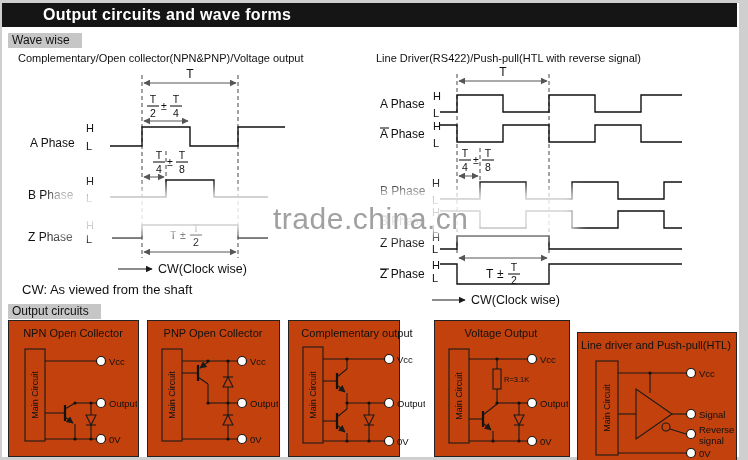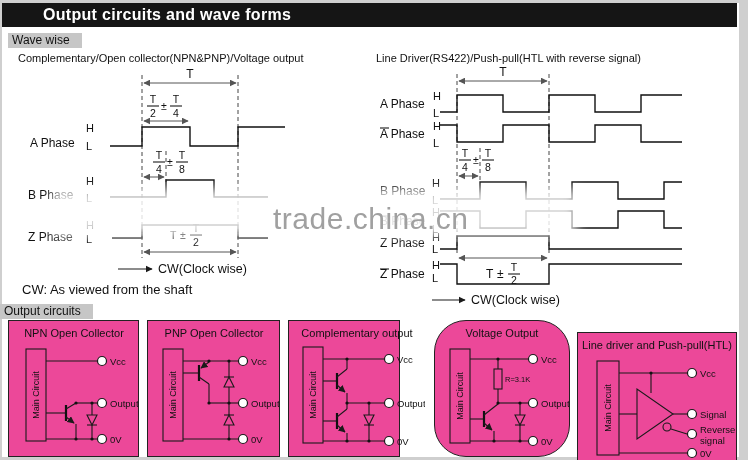--- a/index.html
+++ b/index.html
@@ -15,21 +15,21 @@
   .lbl{font-size:12px;}
   .hl{font-size:11px;}
   .fr{font-size:10.5px;}
   .cw{font-size:12.5px;}
   .wave{stroke:#111;stroke-width:1.4;fill:none;}
   .thin{stroke:#1a1a1a;stroke-width:1.1;fill:none;}
   .meas{stroke:#555;stroke-width:1;fill:none;}
   .dash{stroke:#444;stroke-width:1;stroke-dasharray:4 3;fill:none;}
   .dot{fill:#111;}
   .term{fill:#fff;stroke:#1a1a1a;stroke-width:1.2;}
-  .cbox{position:absolute;top:320px;height:137px;border:1.5px solid #222;background:#ec4899;box-sizing:border-box;text-align:center;}
+  .cbox{position:absolute;top:320px;height:137px;border:1.5px solid #222;background:#c2410c;box-sizing:border-box;}
   .ctxt{font-size:11px;}
   .tlab{font-size:9.5px;}
   .mlab{font-size:9px;}
   .rlab{font-size:7.5px;}
   #wm-glow{position:absolute;left:52px;top:189px;width:525px;height:47px;background:rgba(255,255,255,.82);filter:blur(6px);}
   #wm-text{position:absolute;left:273px;top:202px;font-size:30px;color:#a0a0a0;letter-spacing:.5px;
            text-shadow:0 0 4px #fff;}
 </style>
 </head>
 <body>
@@ -39,21 +39,21 @@
   <div class="edge" style="left:0;top:0;width:748px;height:3px"></div>
   <div class="edge" style="left:0;top:0;width:2px;height:460px"></div>
   <div class="edge" style="left:739px;top:0;width:9px;height:460px"></div>
   <div class="edge" style="left:0;top:457px;width:748px;height:3px"></div>
 
   <div id="titlebar">
     <div class="t">Output circuits and wave forms</div>
   </div>
 
   <div class="graylabel" style="left:8px;top:33px;">Wave wise</div>
-  <div class="graylabel" style="left:0;top:304px;">Output circuits</div>
+  <div class="graylabel" style="left:8px;top:304px;">Output circuits</div>
 
   <svg style="position:absolute;left:0;top:48px;" width="370" height="235" viewBox="0 0 370 235">
     <defs>
       <marker id="ah" viewBox="0 0 10 10" refX="9" refY="5" markerWidth="7" markerHeight="7" orient="auto-start-reverse">
         <path d="M0,0 L10,5 L0,10 z" fill="#555"></path>
       </marker>
       <marker id="ahd" viewBox="0 0 10 10" refX="9" refY="5" markerWidth="6.5" markerHeight="6.5" orient="auto-start-reverse">
         <path d="M0,0 L10,5 L0,10 z" fill="#1a1a1a"></path>
       </marker>
     </defs>
@@ -310,21 +310,21 @@
       <circle class="term" cx="100" cy="120" r="4.5"></circle>
       <text class="tlab" x="108" y="124">0V</text>
       <circle class="dot" cx="58" cy="38" r="1.6"></circle>
         <circle class="dot" cx="58" cy="82" r="1.6"></circle>
       <circle class="dot" cx="80" cy="82" r="1.6"></circle>
         <circle class="dot" cx="58" cy="120" r="1.6"></circle>
       <circle class="dot" cx="80" cy="120" r="1.6"></circle>
     </svg>
   </div>
 
-  <div class="cbox" style="left:434px;width:136px;border-radius:32px;">
+  <div class="cbox" style="left:434px;width:136px;">
     <svg width="133" height="134" viewBox="0 0 133 134">
       <text class="ctxt" x="66" y="16" text-anchor="middle">Voltage Output</text>
       <rect class="thin" x="14" y="28" width="20" height="94" fill="#fff"></rect>
       <text class="mlab" transform="rotate(-90 24 75)" x="24" y="78" text-anchor="middle">Main Circuit</text>
       <line class="thin" x1="34" y1="38" x2="92" y2="38"></line>
       <circle class="term" cx="97" cy="38" r="4.5"></circle>
       <text class="tlab" x="105" y="42">Vcc</text>
       <line class="thin" x1="62" y1="38" x2="62" y2="48"></line>
       <rect class="thin" x="58" y="48" width="8" height="20" fill="#fff"></rect>
       <text class="rlab" x="69" y="61">R=3.1K</text>

